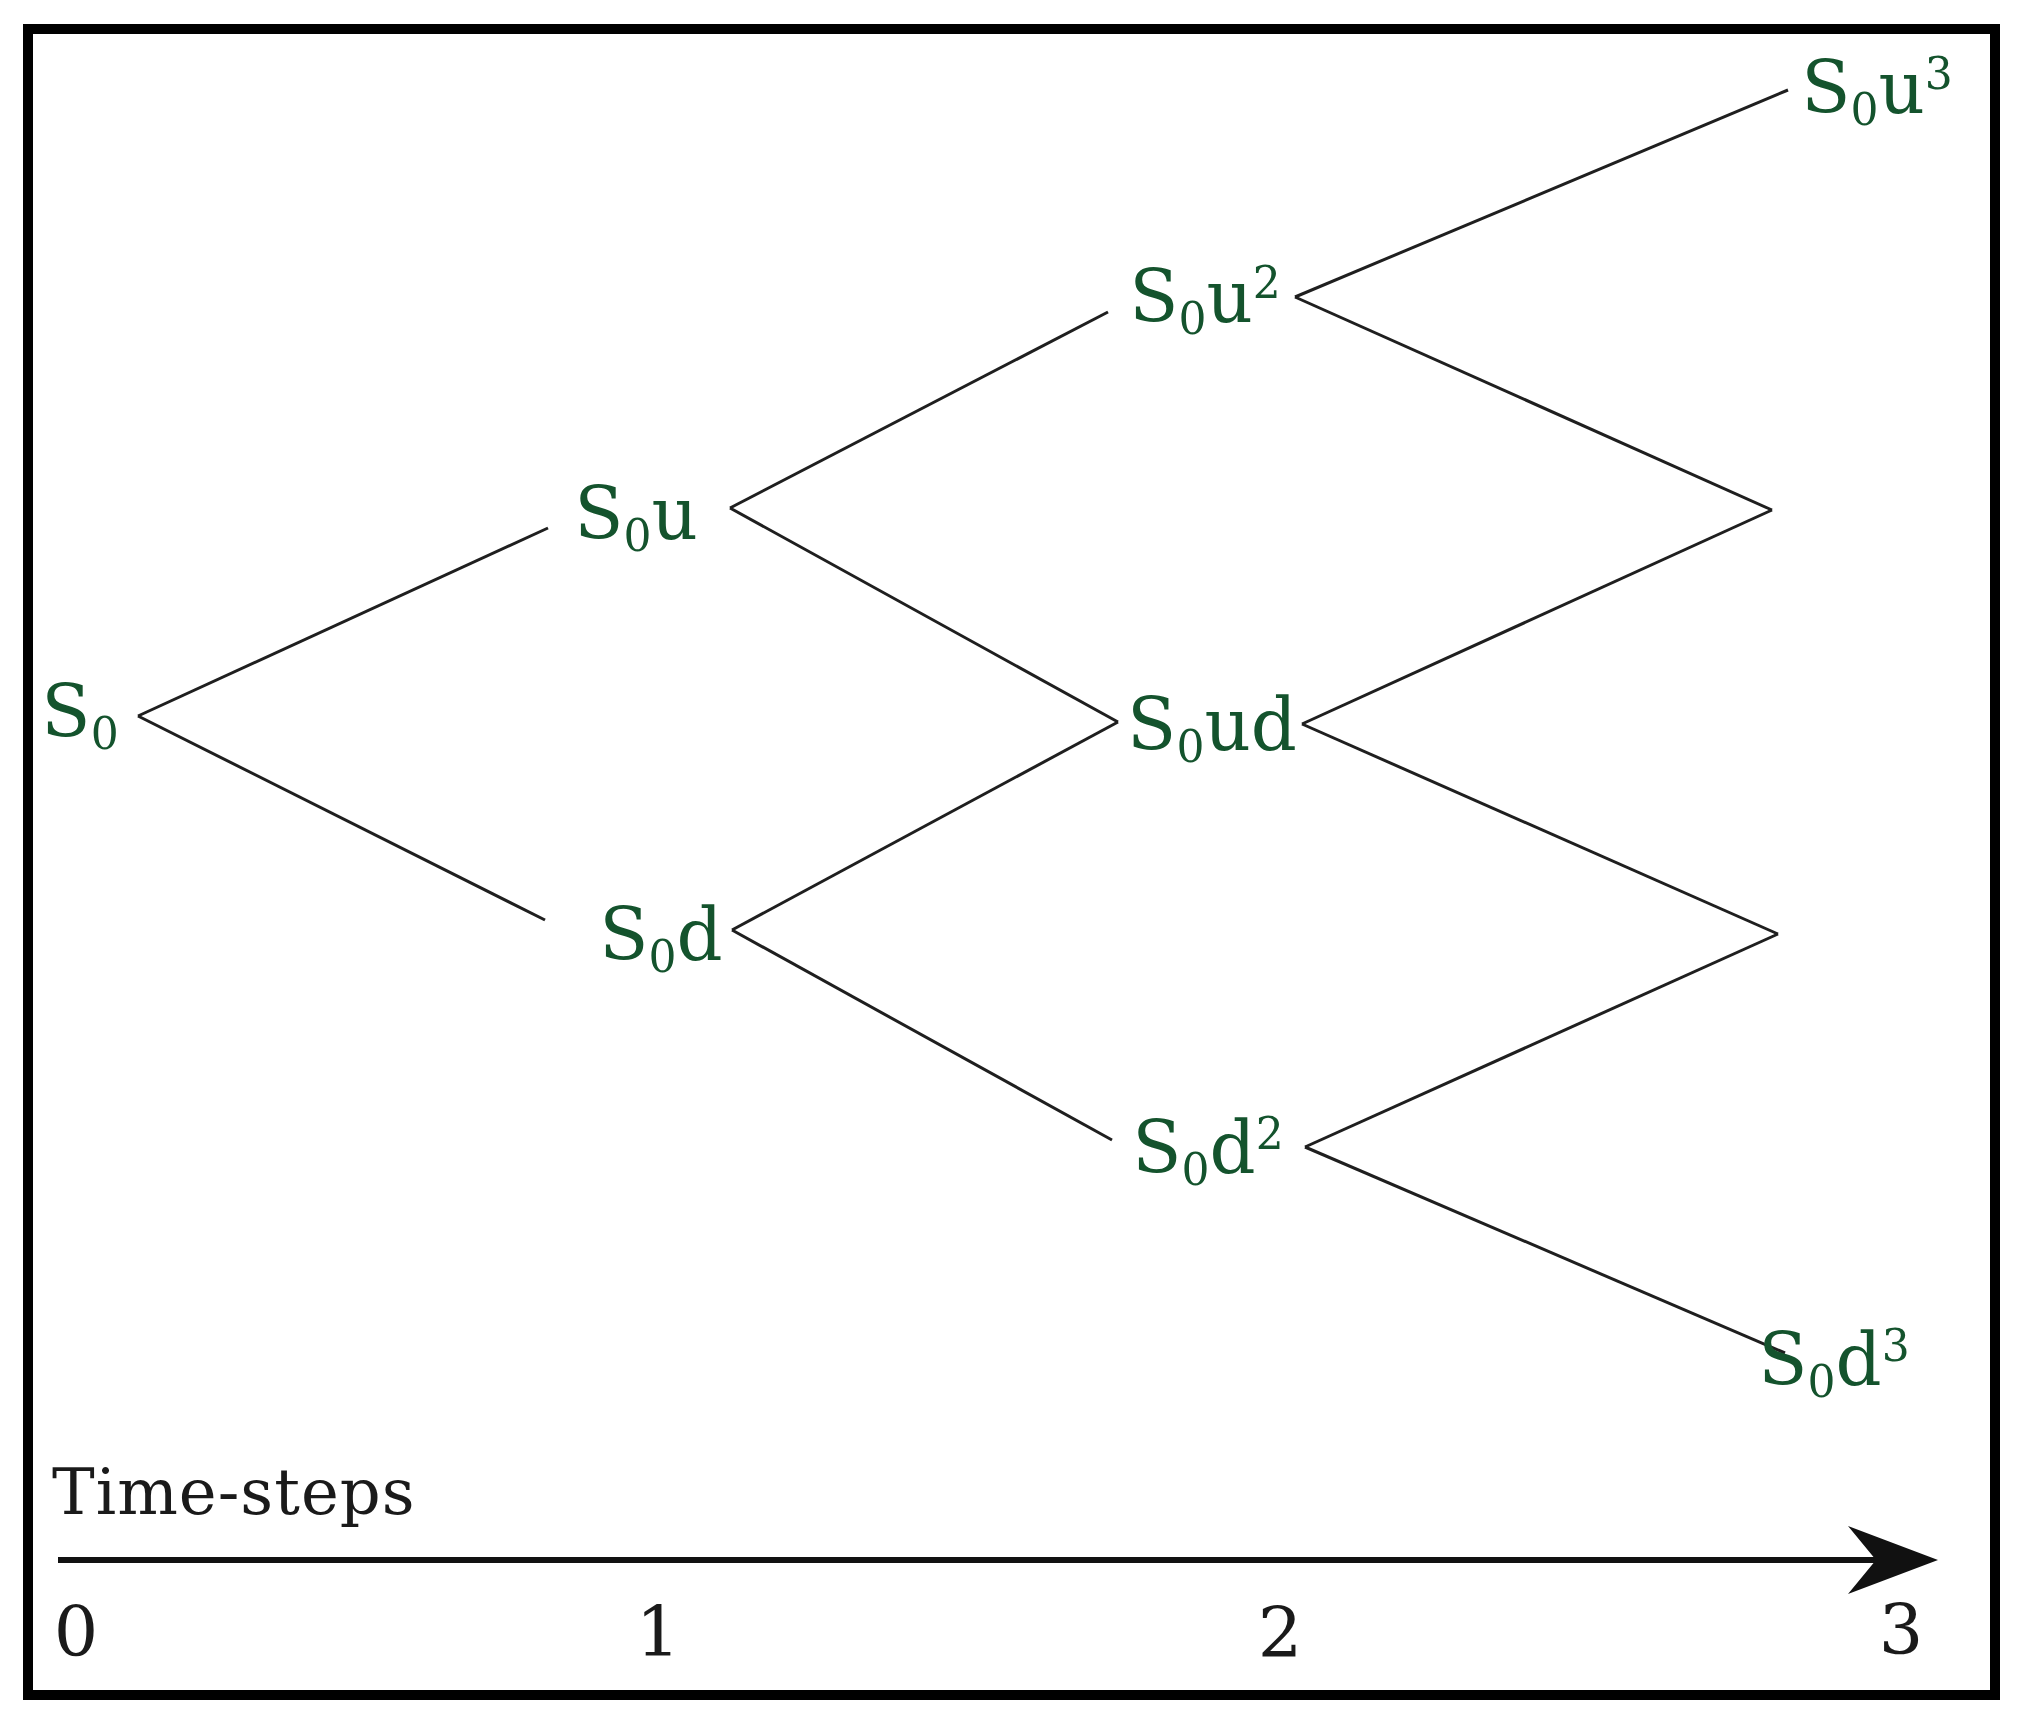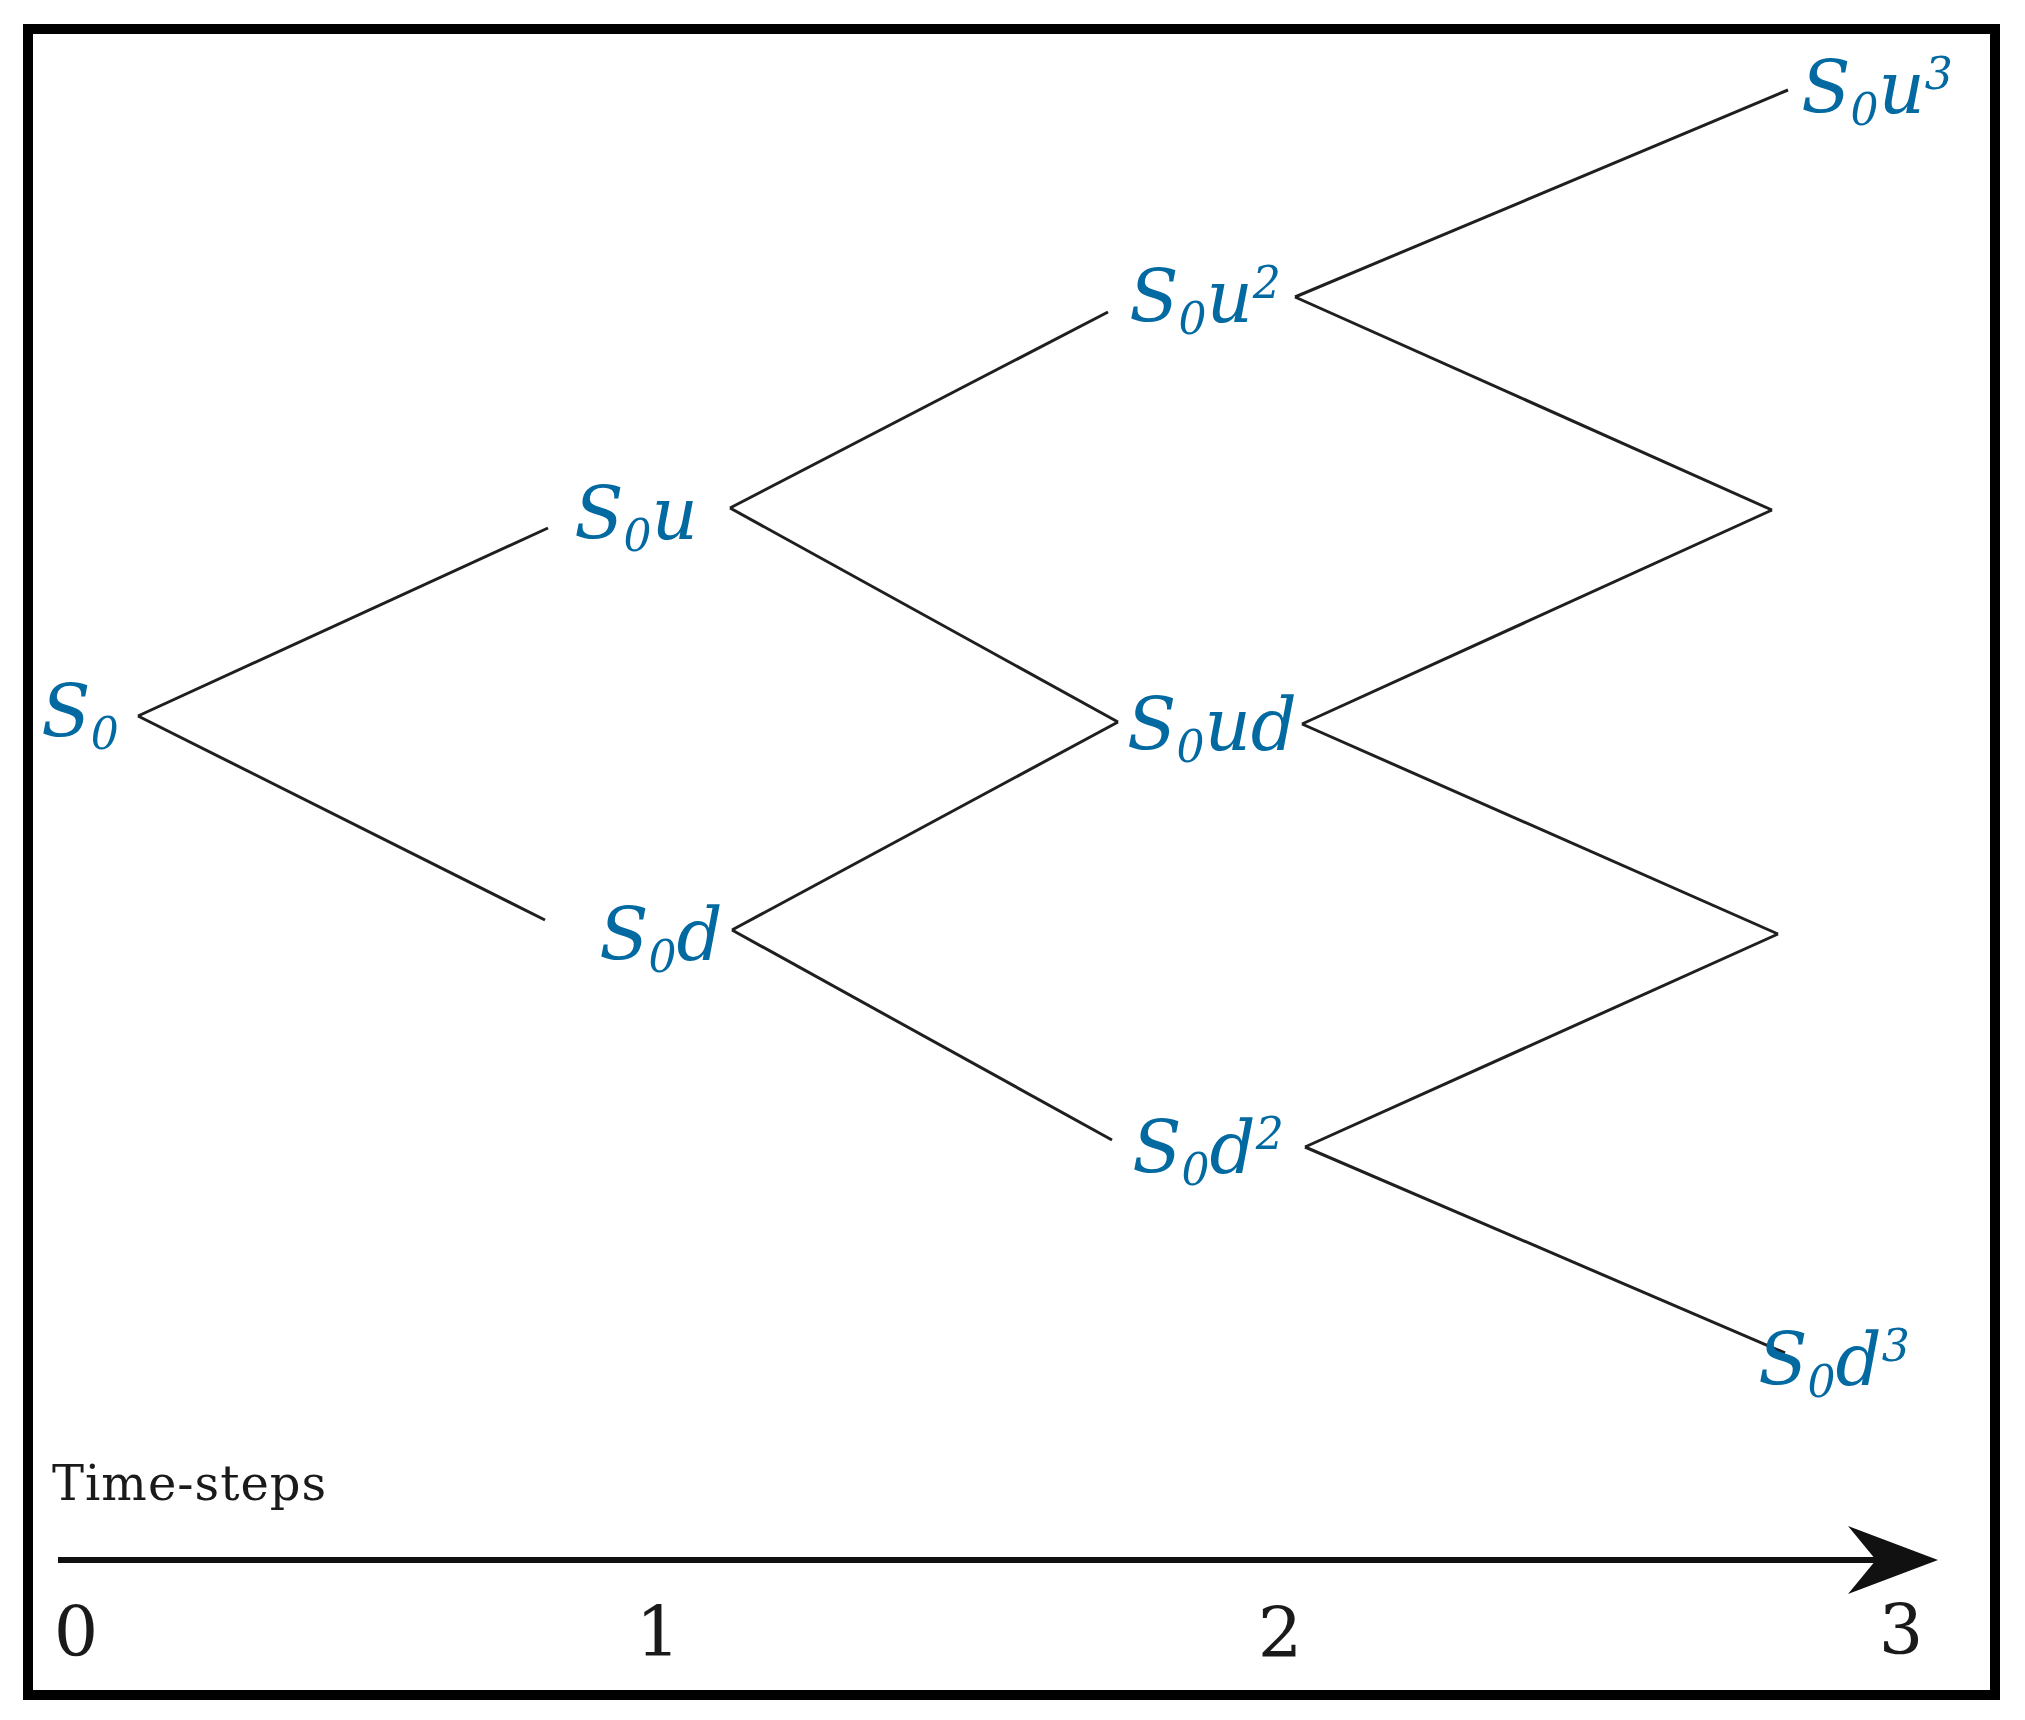--- a/index.html
+++ b/index.html
@@ -7,40 +7,39 @@
     position:relative;
     width:2025px;height:1720px;
     background:#ffffff;
     font-family:"DejaVu Serif","Liberation Serif",serif;
     overflow:hidden;
   }
   #wires{position:absolute;left:0;top:0;width:2025px;height:1720px;}
   .node{
     position:absolute;
     transform:translate(-50%,-50%);
-    font-style:italic;
     font-size:72px;
-    color:#0369a1;
+    color:#14532d;
     white-space:nowrap;
     line-height:1;
   }
   .node sub{
     font-size:44px;
     vertical-align:-0.28em;
     line-height:0;
   }
   .node sup{
     font-size:44px;
     vertical-align:0.55em;
     line-height:0;
   }
   .axis-title{
     position:absolute;
     left:52px;top:1455px;
-    font-size:48px;
+    font-size:64px;
     color:#1a1a1a;
     font-style:normal;
     letter-spacing:1px;
   }
   .tick{
     position:absolute;
     transform:translate(-50%,-50%);
     font-size:70px;
     color:#1a1a1a;
     line-height:1;

